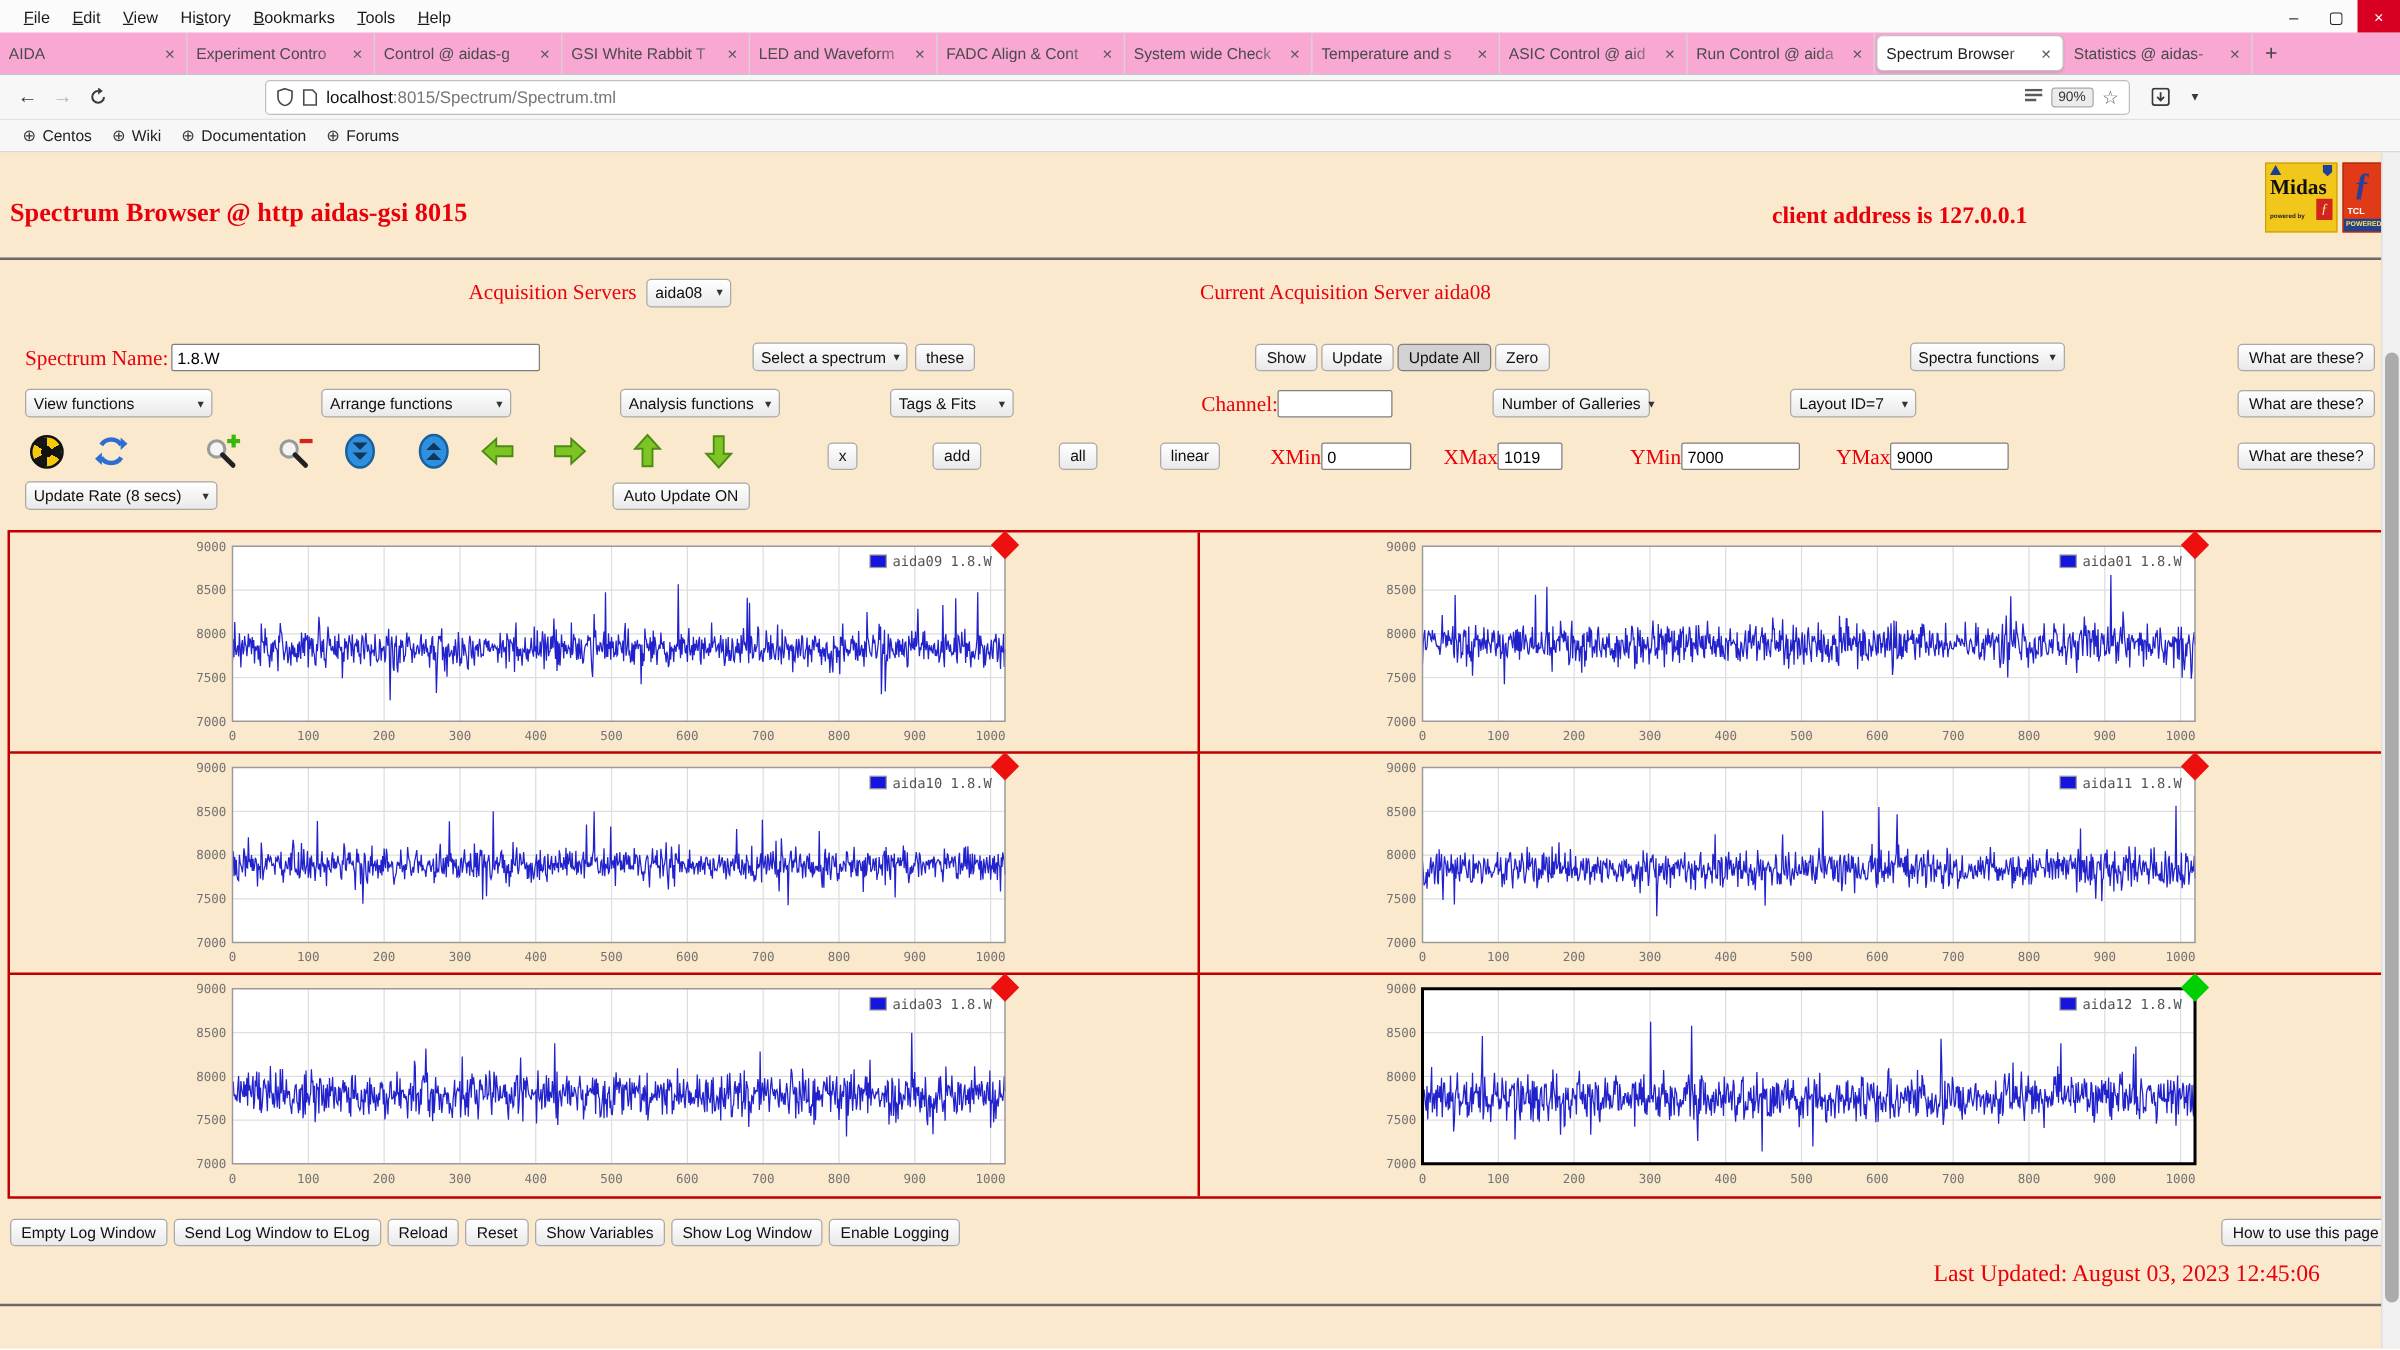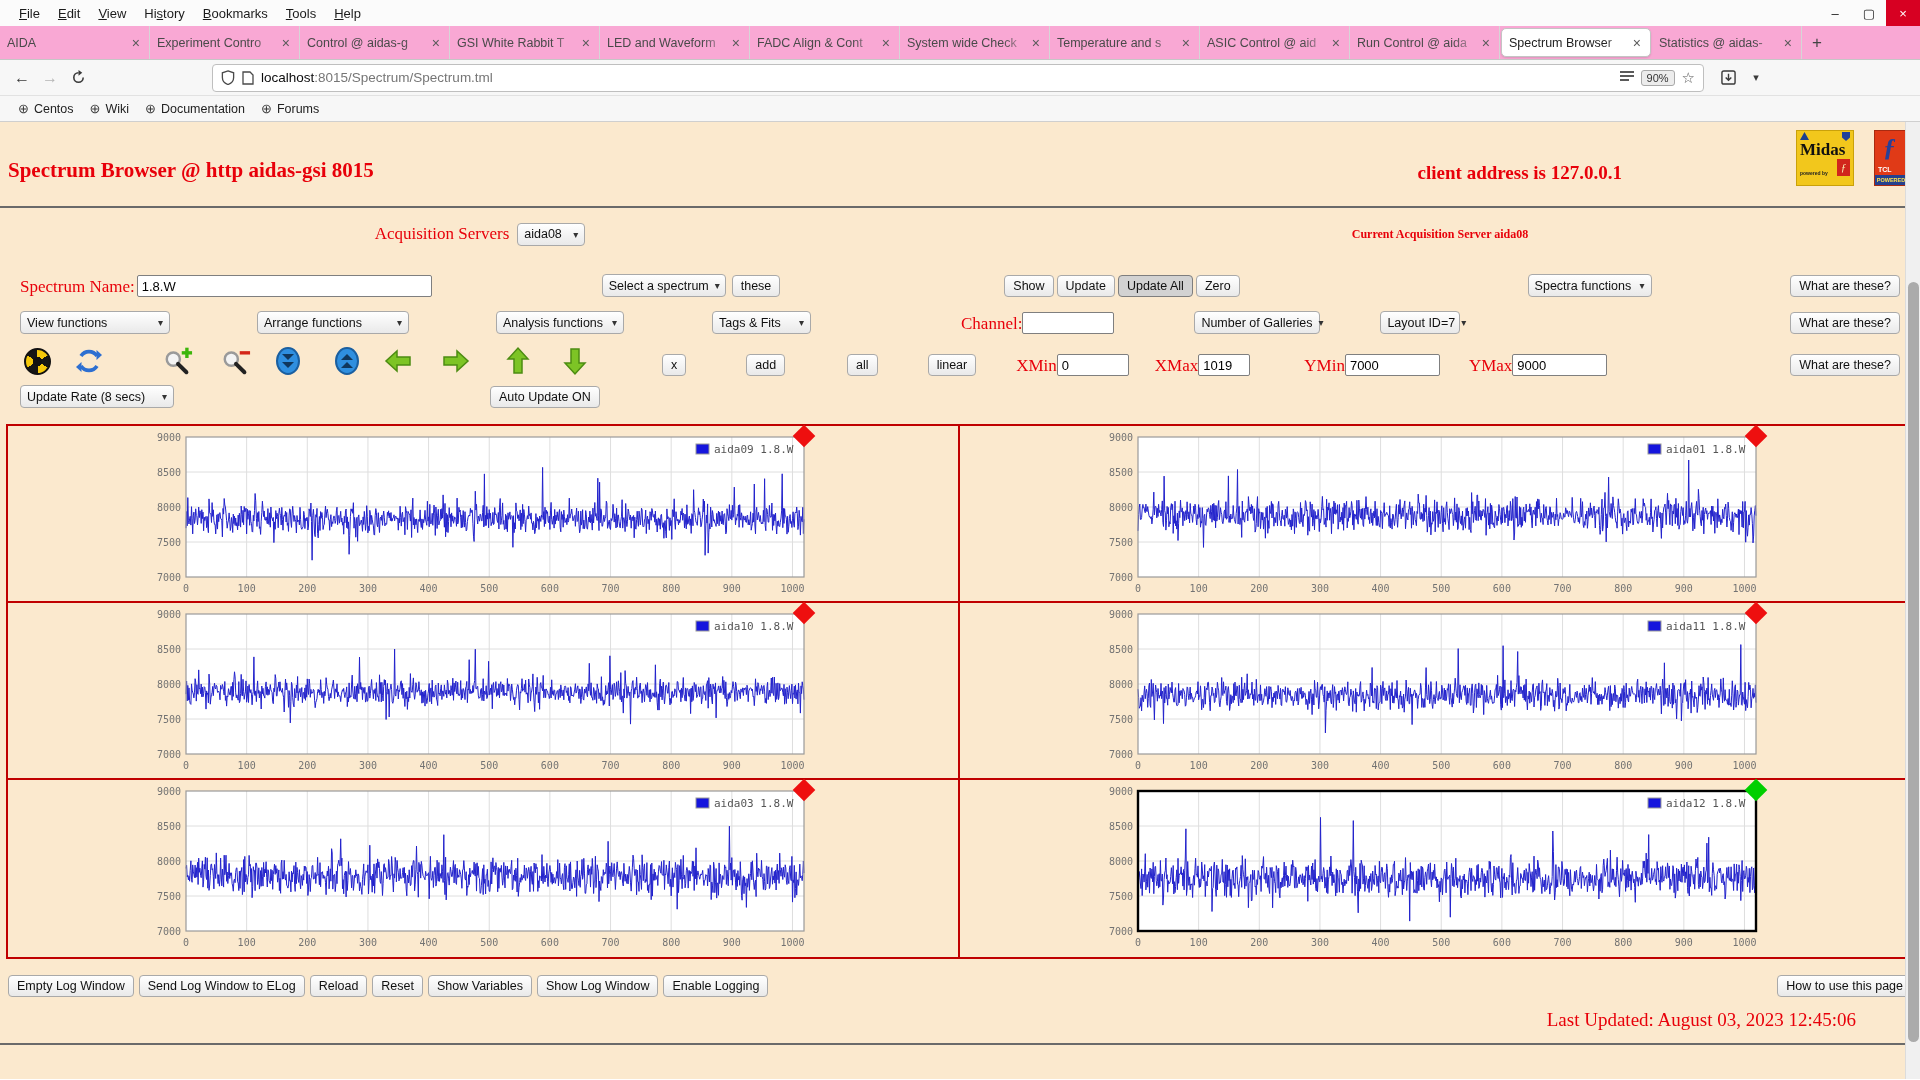--- a/index.html
+++ b/index.html
@@ -33,40 +33,40 @@
   .bookmarksbar{height:26px;background:#f7f7f7;border-bottom:1px solid #cfcfcf;display:flex;align-items:center;padding-left:10px;gap:4px}
   .bm{display:flex;align-items:center;gap:5px;font-size:12.5px;color:#222;padding:2px 8px}
   .bm .globe{color:#3a3a3a;font-size:13px}
 
   
   .page{height:957px;background:#fbe9ce;position:relative;overflow:hidden}
   .rser{font-family:"Liberation Serif",serif;color:#e8000a}
   .pg-header{display:flex;align-items:flex-start;padding:36px 8px 0 8px}
   .pg-title{font-size:21px;font-weight:bold}
   .pg-client{font-size:19px;font-weight:bold;margin-left:auto;margin-right:290px;margin-top:4px}
-  .logos{position:absolute;right:12px;top:8px;display:flex;gap:20px}
+  .logos{position:absolute;right:12px;top:8px;display:flex;gap:4px}
   .logo-midas{width:58px;height:56px;background:#f2c71c;border:1px solid #caa10a;padding:1px 3px;position:relative;cursor:pointer}
   .lm-top{display:flex;justify-content:space-between;height:9px}
   .lm-tri{width:9px;height:8px;background:#1a3f8f;clip-path:polygon(50% 0,100% 100%,0 100%)}
   .lm-shield{width:8px;height:9px;background:#20409a;clip-path:polygon(0 0,100% 0,100% 60%,50% 100%,0 60%)}
   .lm-text{font-family:"Liberation Serif",serif;font-weight:bold;font-size:17px;color:#101010;line-height:18px}
   .lm-bottom{display:flex;align-items:flex-end;justify-content:space-between}
   .lm-pb{font-size:5px;font-weight:bold;color:#222}
   .lm-f{width:13px;height:17px;background:#d1251c;color:#f8e9b0;font-family:"Liberation Serif",serif;font-style:italic;font-size:11px;text-align:center;line-height:16px}
   .logo-tcl{width:34px;height:56px;background:#e03a17;position:relative;cursor:pointer;border:1px solid #a92a10}
   .lt-f{position:absolute;top:2px;left:8px;font-family:"Liberation Serif",serif;font-style:italic;font-weight:bold;font-size:26px;color:#274099}
   .lt-tcl{position:absolute;bottom:12px;left:3px;font-size:7px;font-weight:bold;color:#fff}
   .lt-strip{position:absolute;bottom:0;left:0;right:0;height:10px;background:#24418f;color:#ffe14d;font-size:5.5px;font-weight:bold;text-align:center;line-height:10px}
   .hr1{height:2px;background:#6a6a6a;margin-top:22px}
   .hr2{height:2px;background:#6a6a6a;margin-top:12px}
 
   .acq-row{display:flex;margin-top:12px;height:28px;align-items:center}
   .acq-left{width:50%;display:flex;justify-content:center;align-items:center;gap:8px}
   .acq-label{font-size:17px}
-  .acq-right{width:50%;text-align:center;font-size:12px;font-weight:bold}
+  .acq-right{width:50%;text-align:left;font-size:17px;font-weight:normal}
 
   .rowline{display:flex;align-items:flex-end;padding:0 20px}
   .row-name{margin-top:22px;height:27px}
   .row-func{margin-top:10px;height:27px}
   .row-icons{margin-top:8px;height:34px}
   .row-update{margin-top:6px;height:26px}
 
   .btn{display:inline-flex;align-items:center;justify-content:center;height:22px;padding:0 8px;font-size:12.5px;color:#101010;background:linear-gradient(#ffffff,#e9e9e9);border:1px solid #a9a9a9;border-radius:4px;white-space:nowrap;cursor:pointer}
   .btn.pressed{background:#d2d2d2;border-color:#7e7e7e}
   .sel{display:inline-flex;align-items:center;justify-content:space-between;height:23px;padding:0 6px;font-size:12.5px;color:#101010;background:linear-gradient(#ffffff,#e9e9e9);border:1px solid #a9a9a9;border-radius:4px;white-space:nowrap;cursor:pointer}
@@ -302,21 +302,21 @@
       <span class="sel" style="margin-left:88px;width:99px">
           <span>Tags &amp; Fits</span>
           <span class="caret">▾</span>
         </span>
       <span class="rser flabel" style="margin-left:150px">Channel:</span>
       <input class="txt" style="width: 92px;" value="">
       <span class="sel" style="margin-left:80px;width:126px">
           <span>Number of Galleries</span>
           <span class="caret">▾</span>
         </span>
-      <span class="sel" style="margin-left:60px;width:80px">
+      <span class="sel" style="margin-left:112px;width:101px">
           <span>Layout ID=7</span>
           <span class="caret">▾</span>
         </span>
       <button class="btn" style="margin-left:auto">What are these?</button>
     </div>
 
     <div class="rowline row-icons">
       <span class="ticon" style="margin-left:2px">
           <span class="icon-rad"></span>
         </span>

